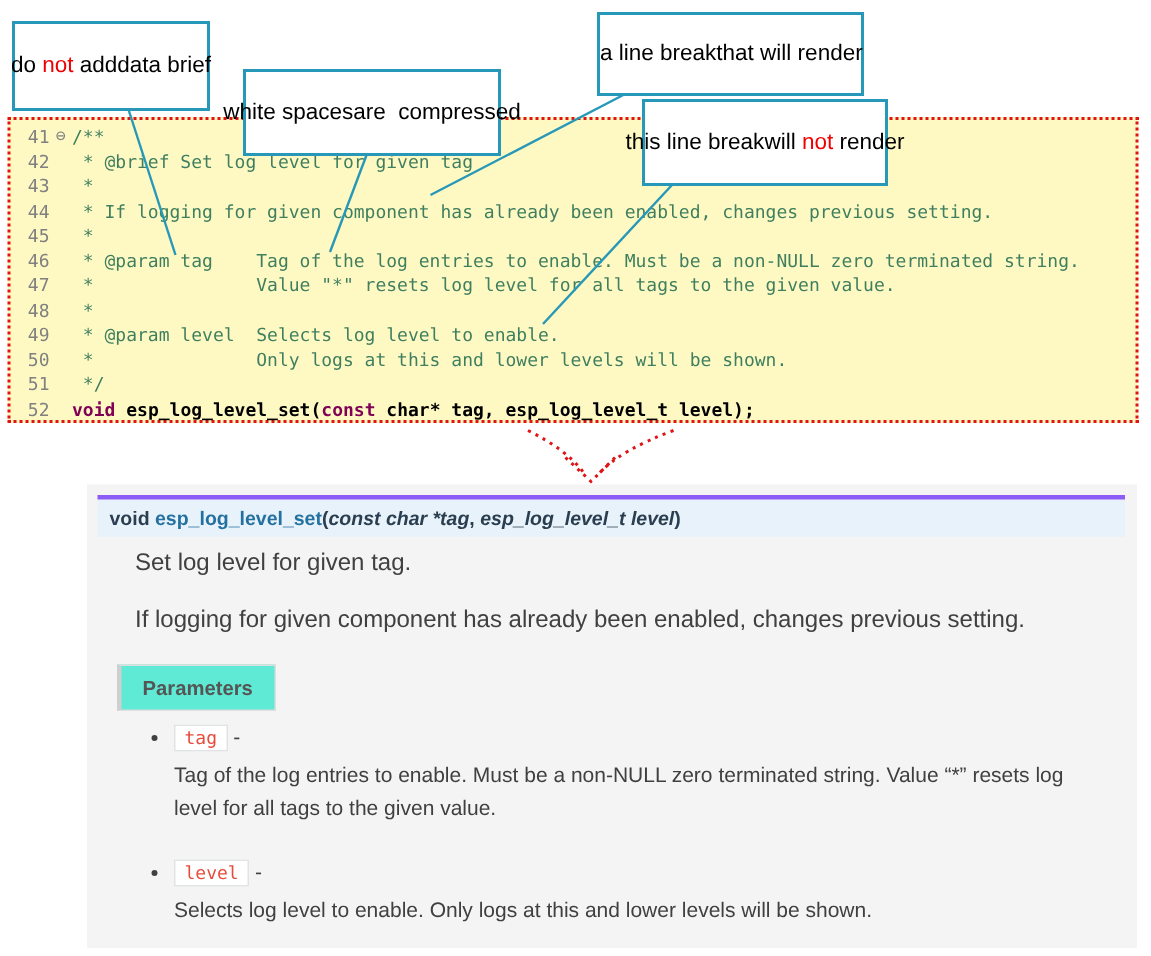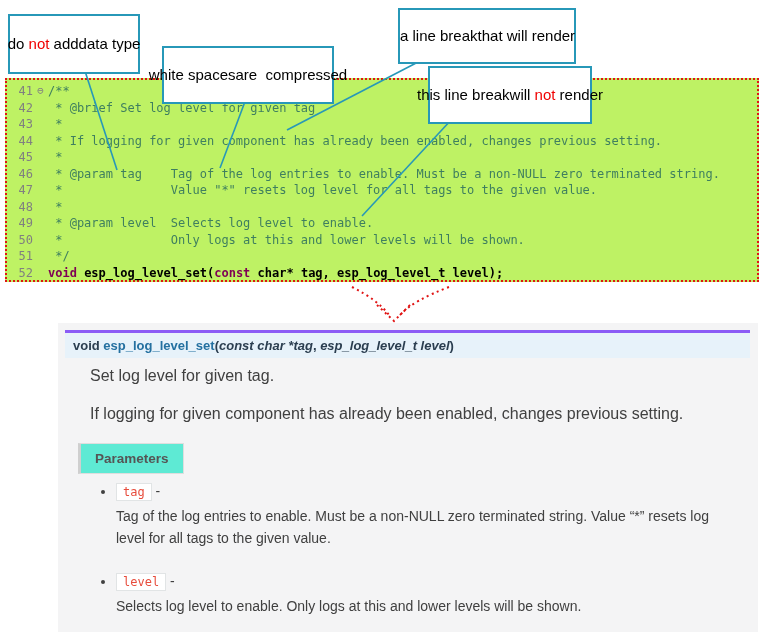--- a/index.html
+++ b/index.html
@@ -14,21 +14,21 @@
     text-align:center;font-size:15px;line-height:1.35;color:#000;white-space:pre;
   }
   .callout .red{color:#f00000;}
   #callout-1{left:8px;top:14px;width:128px;height:56px;}
   #callout-2{left:162px;top:46px;width:168px;height:54px;}
   #callout-3{left:398px;top:8px;width:174px;height:52px;justify-content:space-between;}
   #callout-4{left:428px;top:66px;width:160px;height:54px;}
   
   .codebox{
     position:absolute;left:5px;top:78px;width:754px;height:204px;box-sizing:border-box;
-    border:2px dotted #e01414;background:#bef264;padding:3px 0 0 2px;z-index:1;
+    border:2px dotted #e01414;background:#fef9c3;padding:3px 0 0 2px;z-index:1;
   }
   .cline{display:flex;font-family:"DejaVu Sans Mono",monospace;font-size:12px;line-height:16.5px;}
   .lnum{width:24px;text-align:right;color:#808080;flex:0 0 auto;}
   .fold{width:15px;text-align:center;color:#808080;font-size:11px;flex:0 0 auto;}
   .ctext{white-space:pre;color:#3f7f5f;}
   .l52 .ctext{color:#000;font-weight:bold;}
   .l52 .kw{color:#7f0055;}
   
   .overlay{position:absolute;left:0;top:0;z-index:4;pointer-events:none;}
   
@@ -61,21 +61,21 @@
     background:#ffffff;border:1px solid #e1e4e5;padding:1px 6px;
   }
   .pdash{color:#404040;}
   .pdesc{margin-top:7px;line-height:1.55;color:#404040;max-width:616px;}
 </style>
 </head>
 <body>
 
 <div class="callout" id="callout-1">
   <div><span>do </span><span class="red">not</span><span> add</span></div>
-  <div>data type</div>
+  <div>data brief</div>
 </div>
 <div class="callout" id="callout-2">
   <div>white spaces</div>
   <div>are  compressed</div>
 </div>
 <div class="callout" id="callout-3">
   <div>a line break</div>
   <div>that will render</div>
 </div>
 <div class="callout" id="callout-4">

